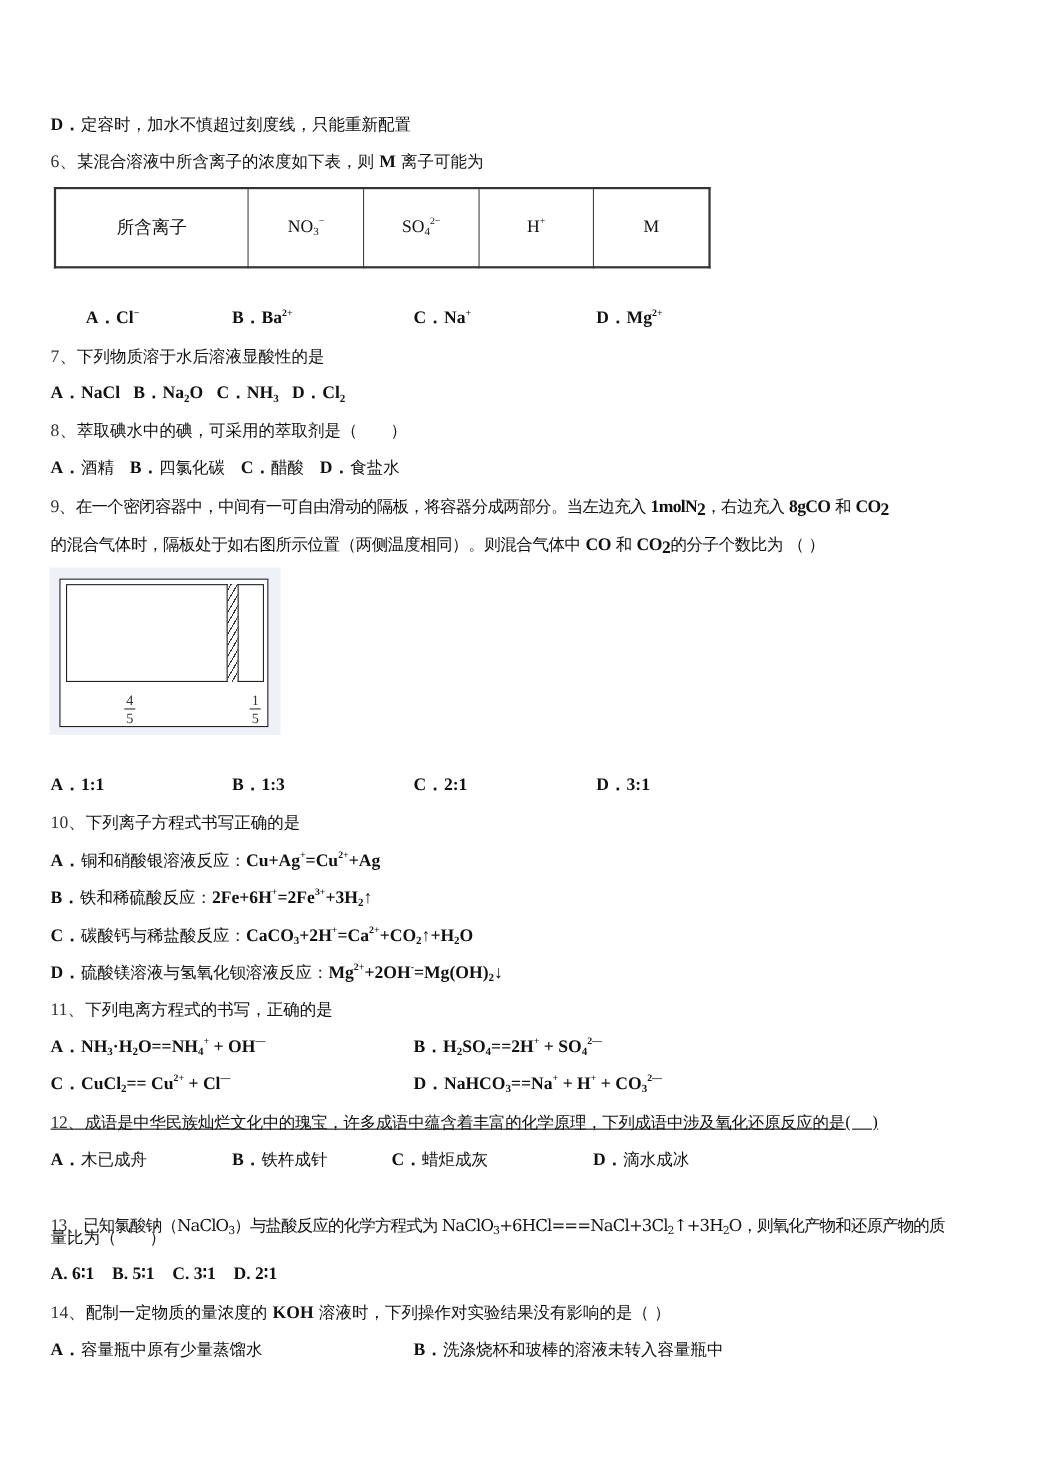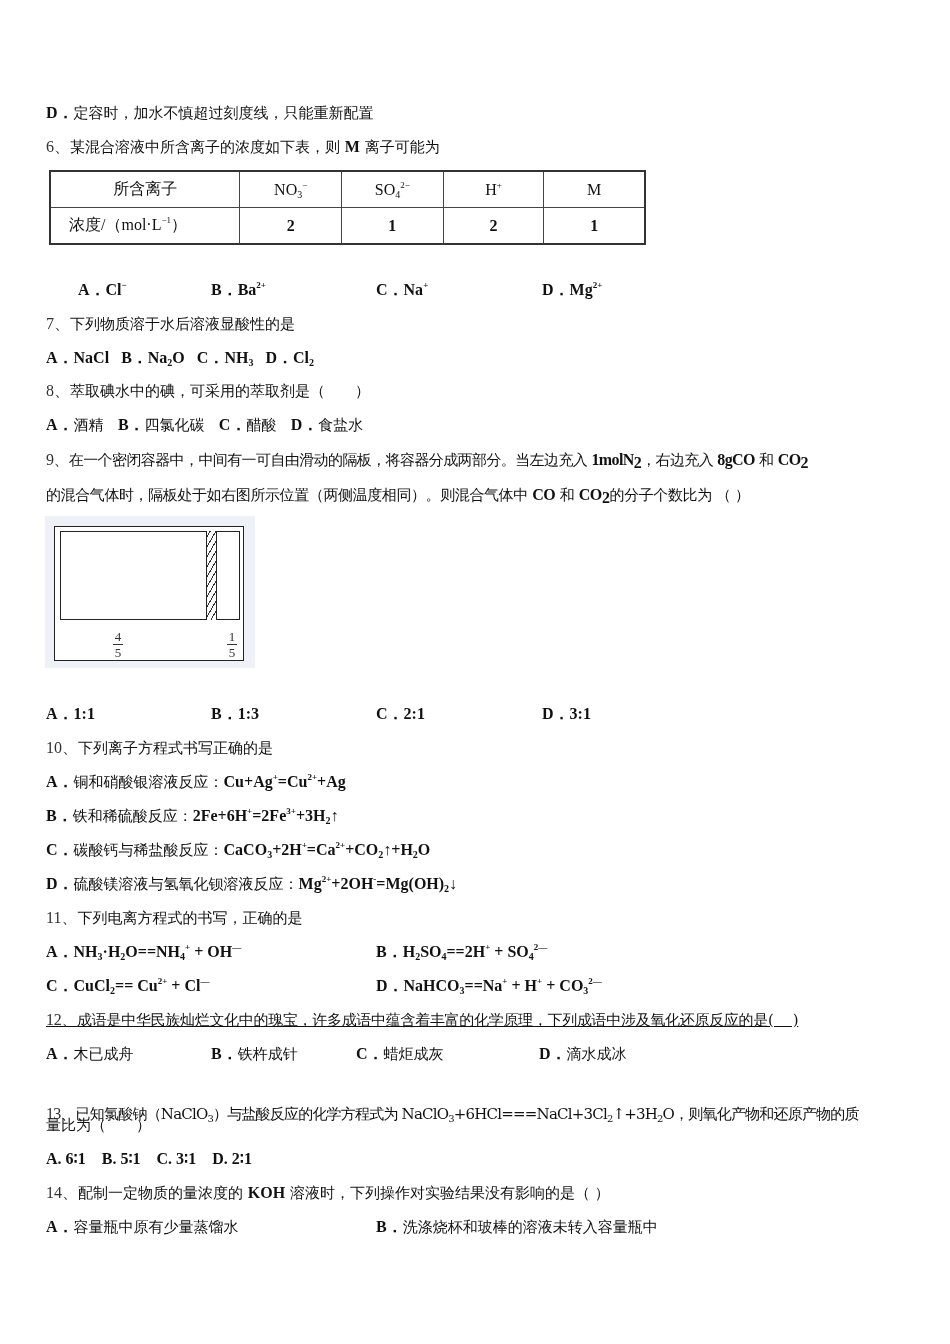--- a/index.html
+++ b/index.html
@@ -71,27 +71,20 @@
 </div>
 
 <table class="ion-table">
   <tbody>
       <tr>
     <td class="c0">所含离子</td>
     <td class="c1"><span>NO</span><sub>3</sub><sup>−</sup></td>
     <td class="c2"><span>SO</span><sub>4</sub><sup>2−</sup></td>
     <td class="c3"><span>H</span><sup>+</sup></td>
     <td class="c4"><span>M</span></td>
-  </tr>
-  <tr>
-    <td class="c0 left"><span>浓度/（mol·L</span><sup>−1</sup><span>）</span></td>
-    <td class="c1 b">2</td>
-    <td class="c2 b">1</td>
-    <td class="c3 b">2</td>
-    <td class="c4 b">1</td>
   </tr>
 </tbody>
   </table>
 
 <div class="line" style="top:280px;">
   <span class="opt b" style="left:0;margin-left:32px;"><span>A．</span><span>Cl</span><sup>−</sup></span>
   <span class="opt b" style="left:165px;"><span>B．</span><span>Ba</span><sup>2+</sup></span>
   <span class="opt b" style="left:330px;"><span>C．</span><span>Na</span><sup>+</sup></span>
   <span class="opt b" style="left:496px;"><span>D．</span><span>Mg</span><sup>2+</sup></span>
 </div>

